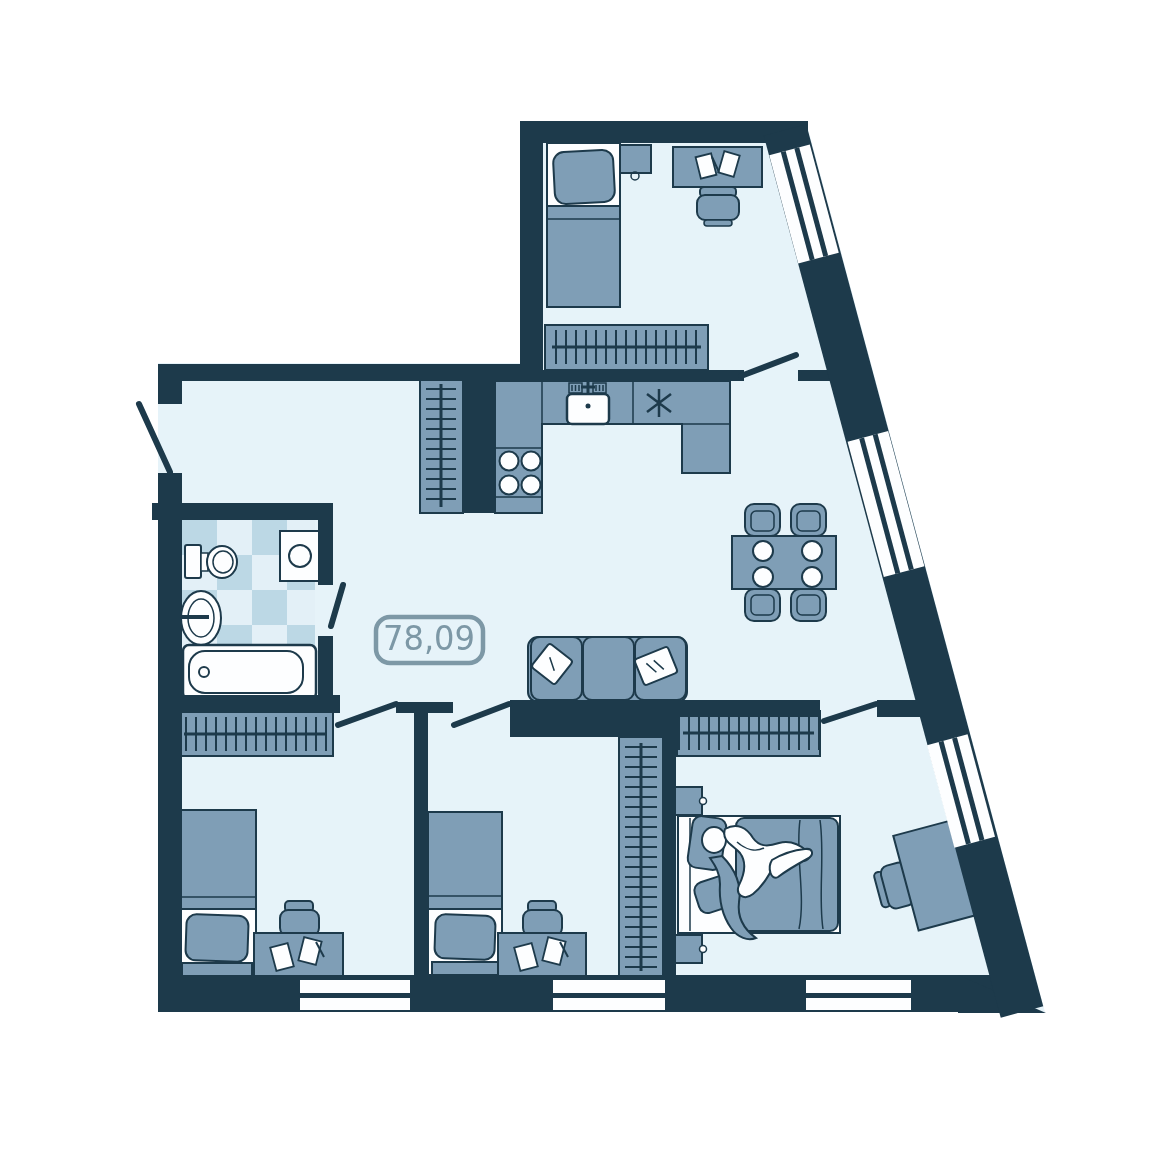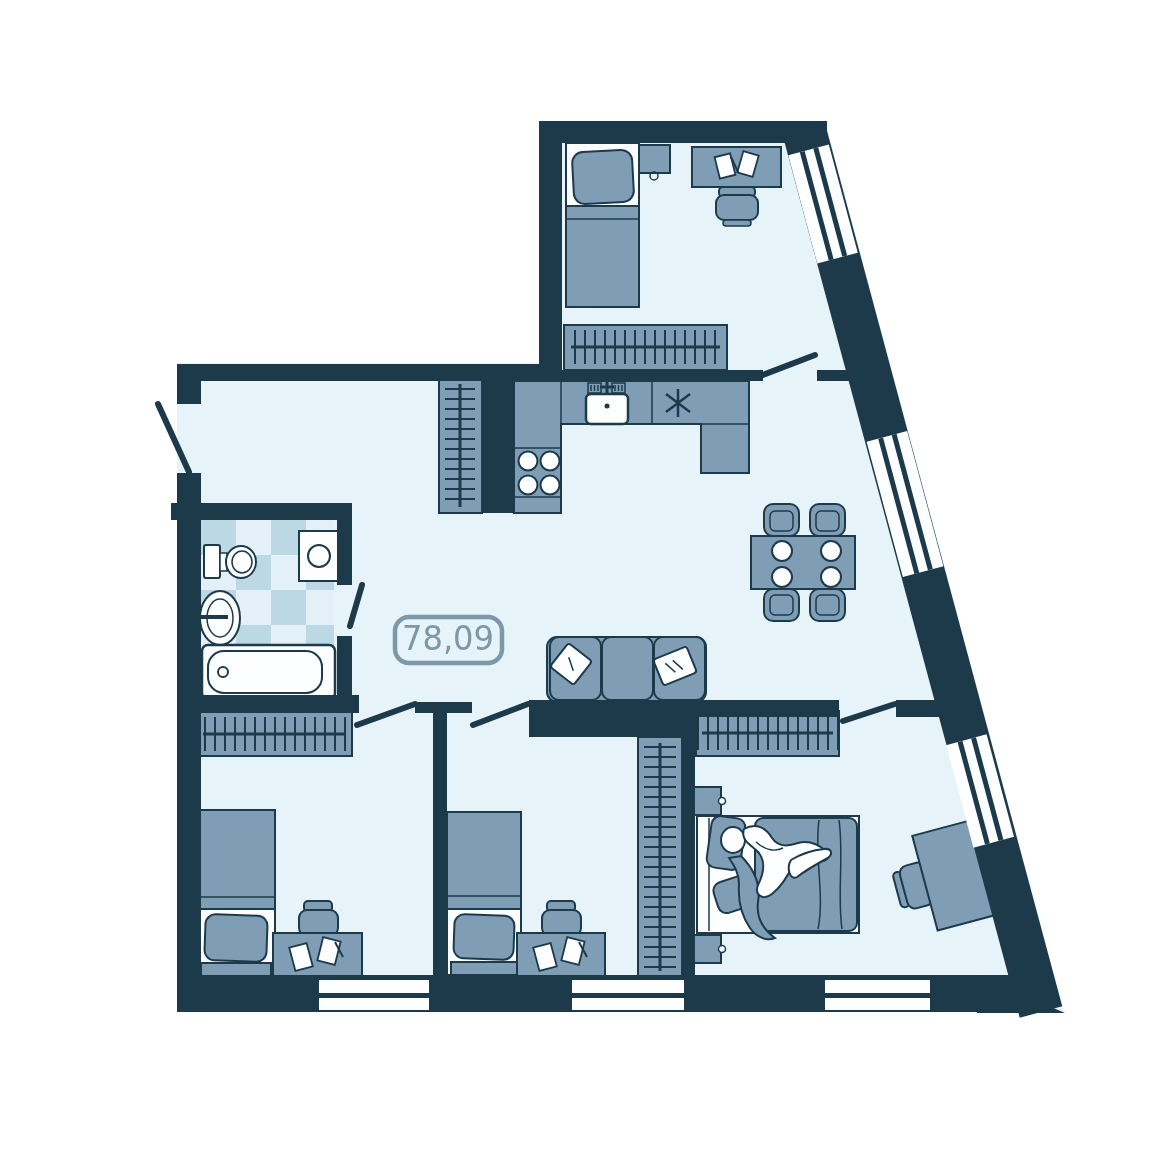--- a/index.html
+++ b/index.html
@@ -1,21 +1,21 @@
 <!DOCTYPE html>
 <html style="--background: #ffffff; --floor: #e6f3f9; --wall: #1d3a4b; --line: #1d3a4b; --furn: #7f9eb6; --furnsoft: #8fafc4; --whiteitem: #fdfeff; --tilea: #bcd8e5; --tileb: #e3f0f7; --label: #7d98a6;"><head>
 <meta charset="utf-8">
 <style>
   :root{
     --background:#ffffff; --floor:#e6f3f9; --wall:#1d3a4b; --line:#1d3a4b;
     --furn:#7f9eb6; --furnsoft:#8fafc4; --whiteitem:#fdfeff;
     --tilea:#bcd8e5; --tileb:#e3f0f7; --label:#7d98a6;
   }
   html,body{margin:0;padding:0;background:var(--background);}
-  .stage{width:938px;height:1166px;position:relative;background:var(--background);margin-left:19px;}
+  .stage{width:938px;height:1166px;position:relative;background:var(--background);}
   svg{display:block;}
   .wall{fill:var(--wall);}
   .wstroke{stroke:var(--wall);fill:none;}
   .floor{fill:var(--floor);}
   .furn{fill:var(--furn);stroke:var(--line);stroke-width:2;}
   .white{fill:var(--whiteitem);stroke:var(--line);stroke-width:2;}
   .wfill{fill:var(--whiteitem);}
   .thin{fill:none;stroke:var(--line);stroke-width:2;}
   .tick{stroke:var(--line);stroke-width:2;fill:none;}
   .rail{stroke:var(--line);stroke-width:3;fill:none;}

